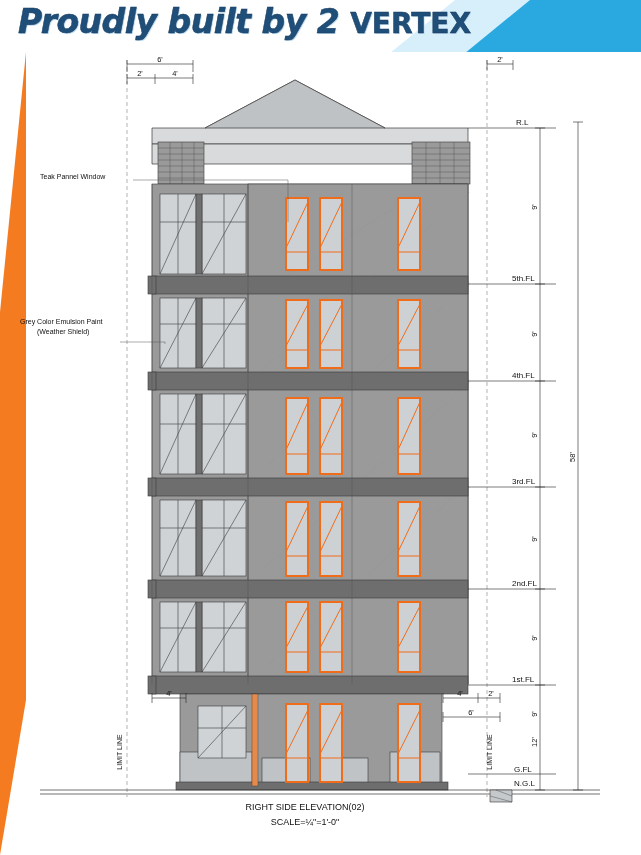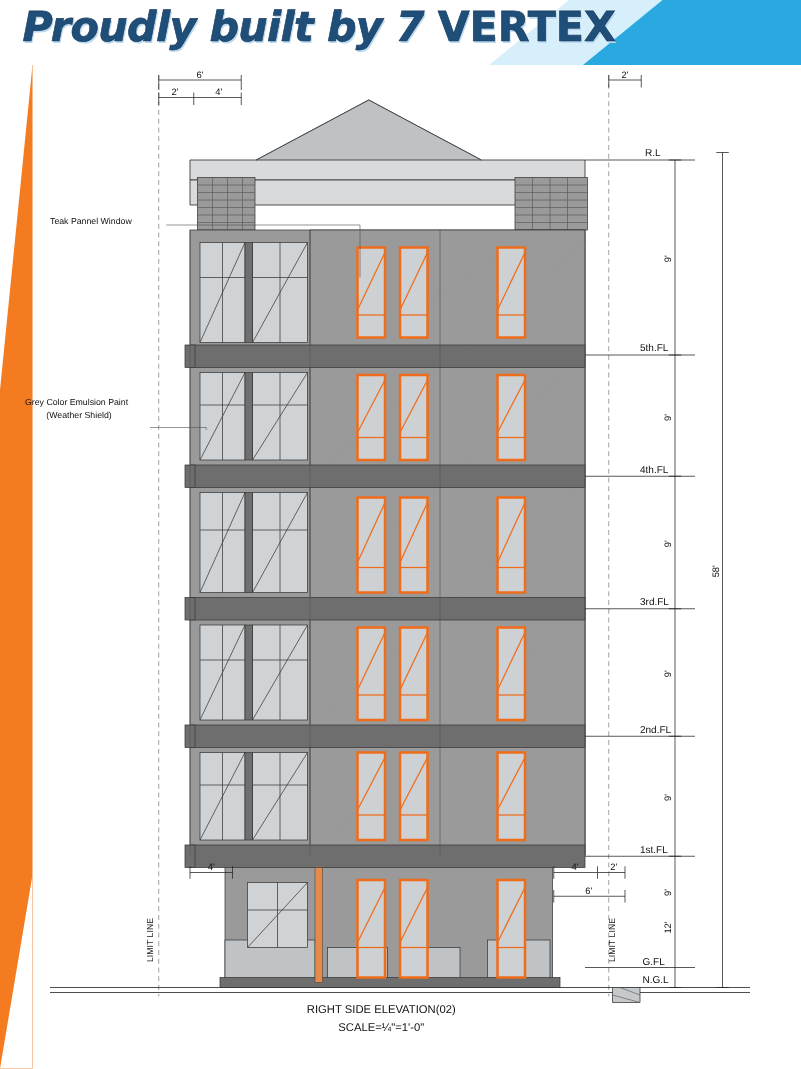--- a/index.html
+++ b/index.html
@@ -33,21 +33,21 @@
     position:absolute;left:18px;top:2px;
     font-family:"DejaVu Sans", sans-serif;
     font-weight:bold;font-style:italic;
     font-size:33px;letter-spacing:-0.5px;
     color:#1f4e79;
     white-space:nowrap;
     -webkit-text-stroke:0.5px #17395c;
     text-shadow:1px 1px 0 #b9d9ef;
   }
   #banner .title .vtx{
-    font-size:33px;font-style:normal;letter-spacing:0px;
+    font-size:28px;font-style:normal;letter-spacing:0px;
   }
   
   #orange-strip{
     position:absolute;left:0;top:52px;width:26px;height:803px;
     background:#f47b20;
   }
   #orange-strip:after{
     content:"";position:absolute;left:0;top:0;width:26px;height:803px;
     background:linear-gradient(to bottom right, transparent 0, transparent 0);
   }
@@ -103,21 +103,21 @@
   .hatch{stroke:#8a8a8a;stroke-width:0.4;fill:none;}
 </style>
 </head>
 <body>
 
 <div id="banner">
   <div class="bg-blue"></div>
   <div class="bg-light"></div>
   <div class="bg-white"></div>
   <div class="title">
-    <span>Proudly built by 7 </span><span class="vtx">VERTEX</span>
+    <span>Proudly built by 2 </span><span class="vtx">VERTEX</span>
   </div>
 </div>
 
 <div id="orange-strip"></div>
 <div id="orange-cut-top"></div>
 <div id="orange-cut-bottom"></div>
 
 <div id="drawing">
 <svg width="641" height="803" viewBox="0 0 641 803" xmlns="http://www.w3.org/2000/svg">
 

